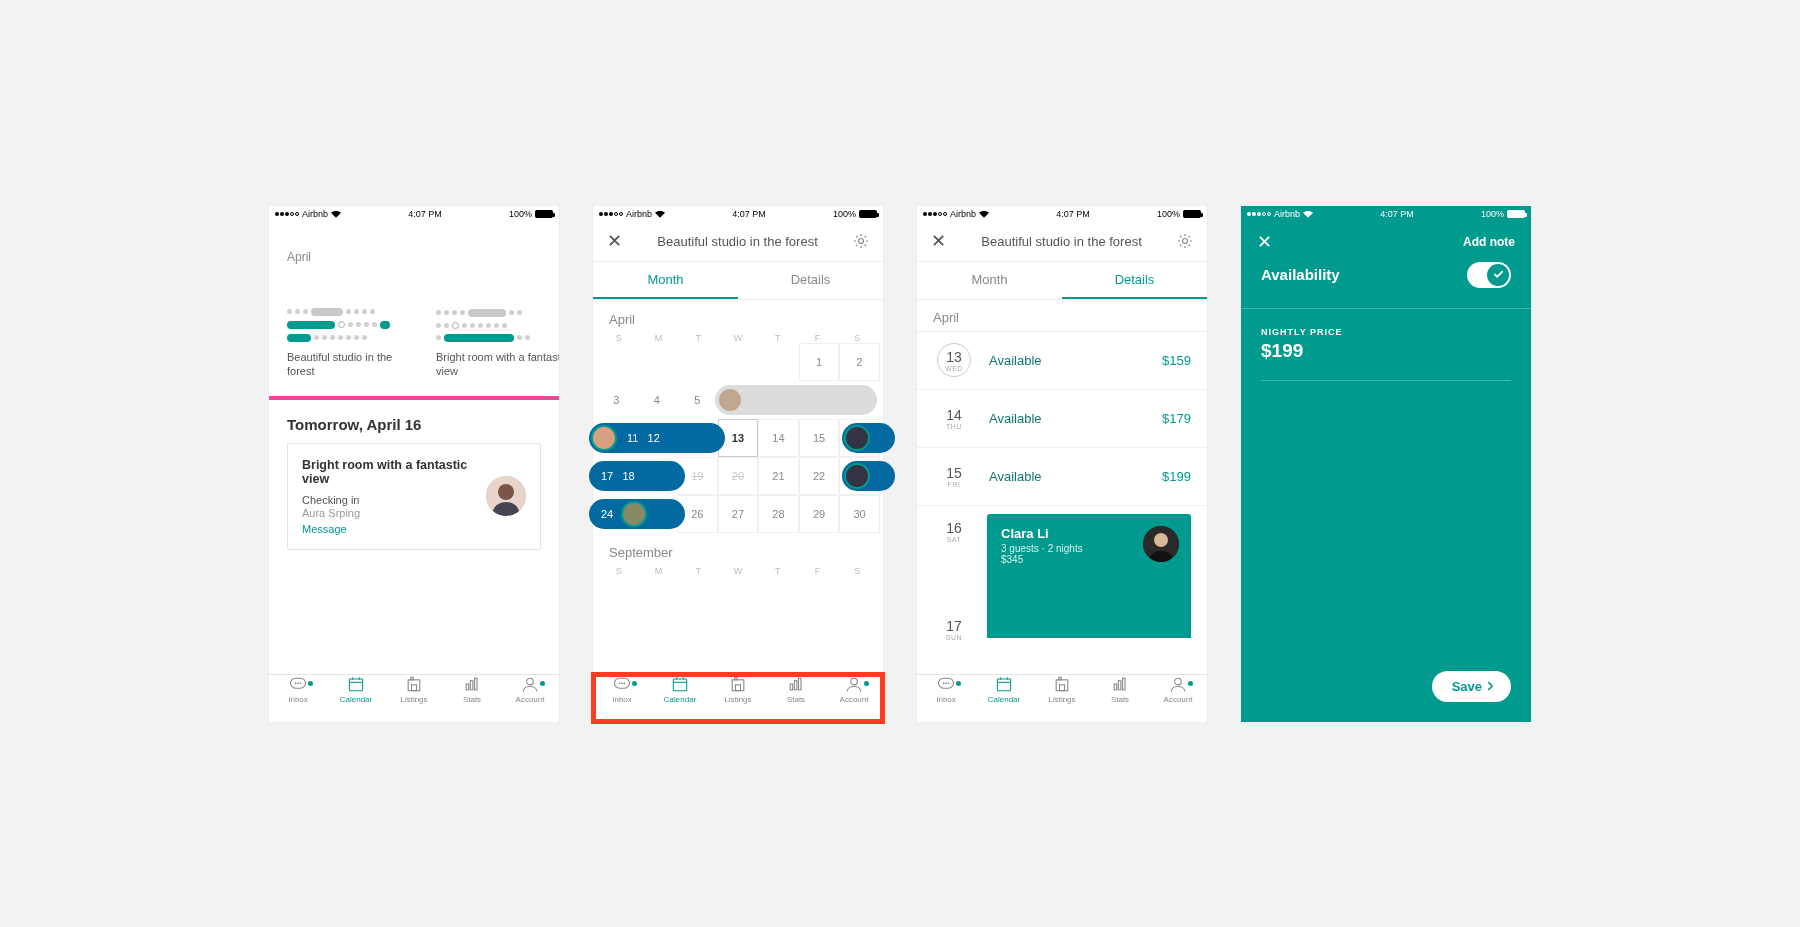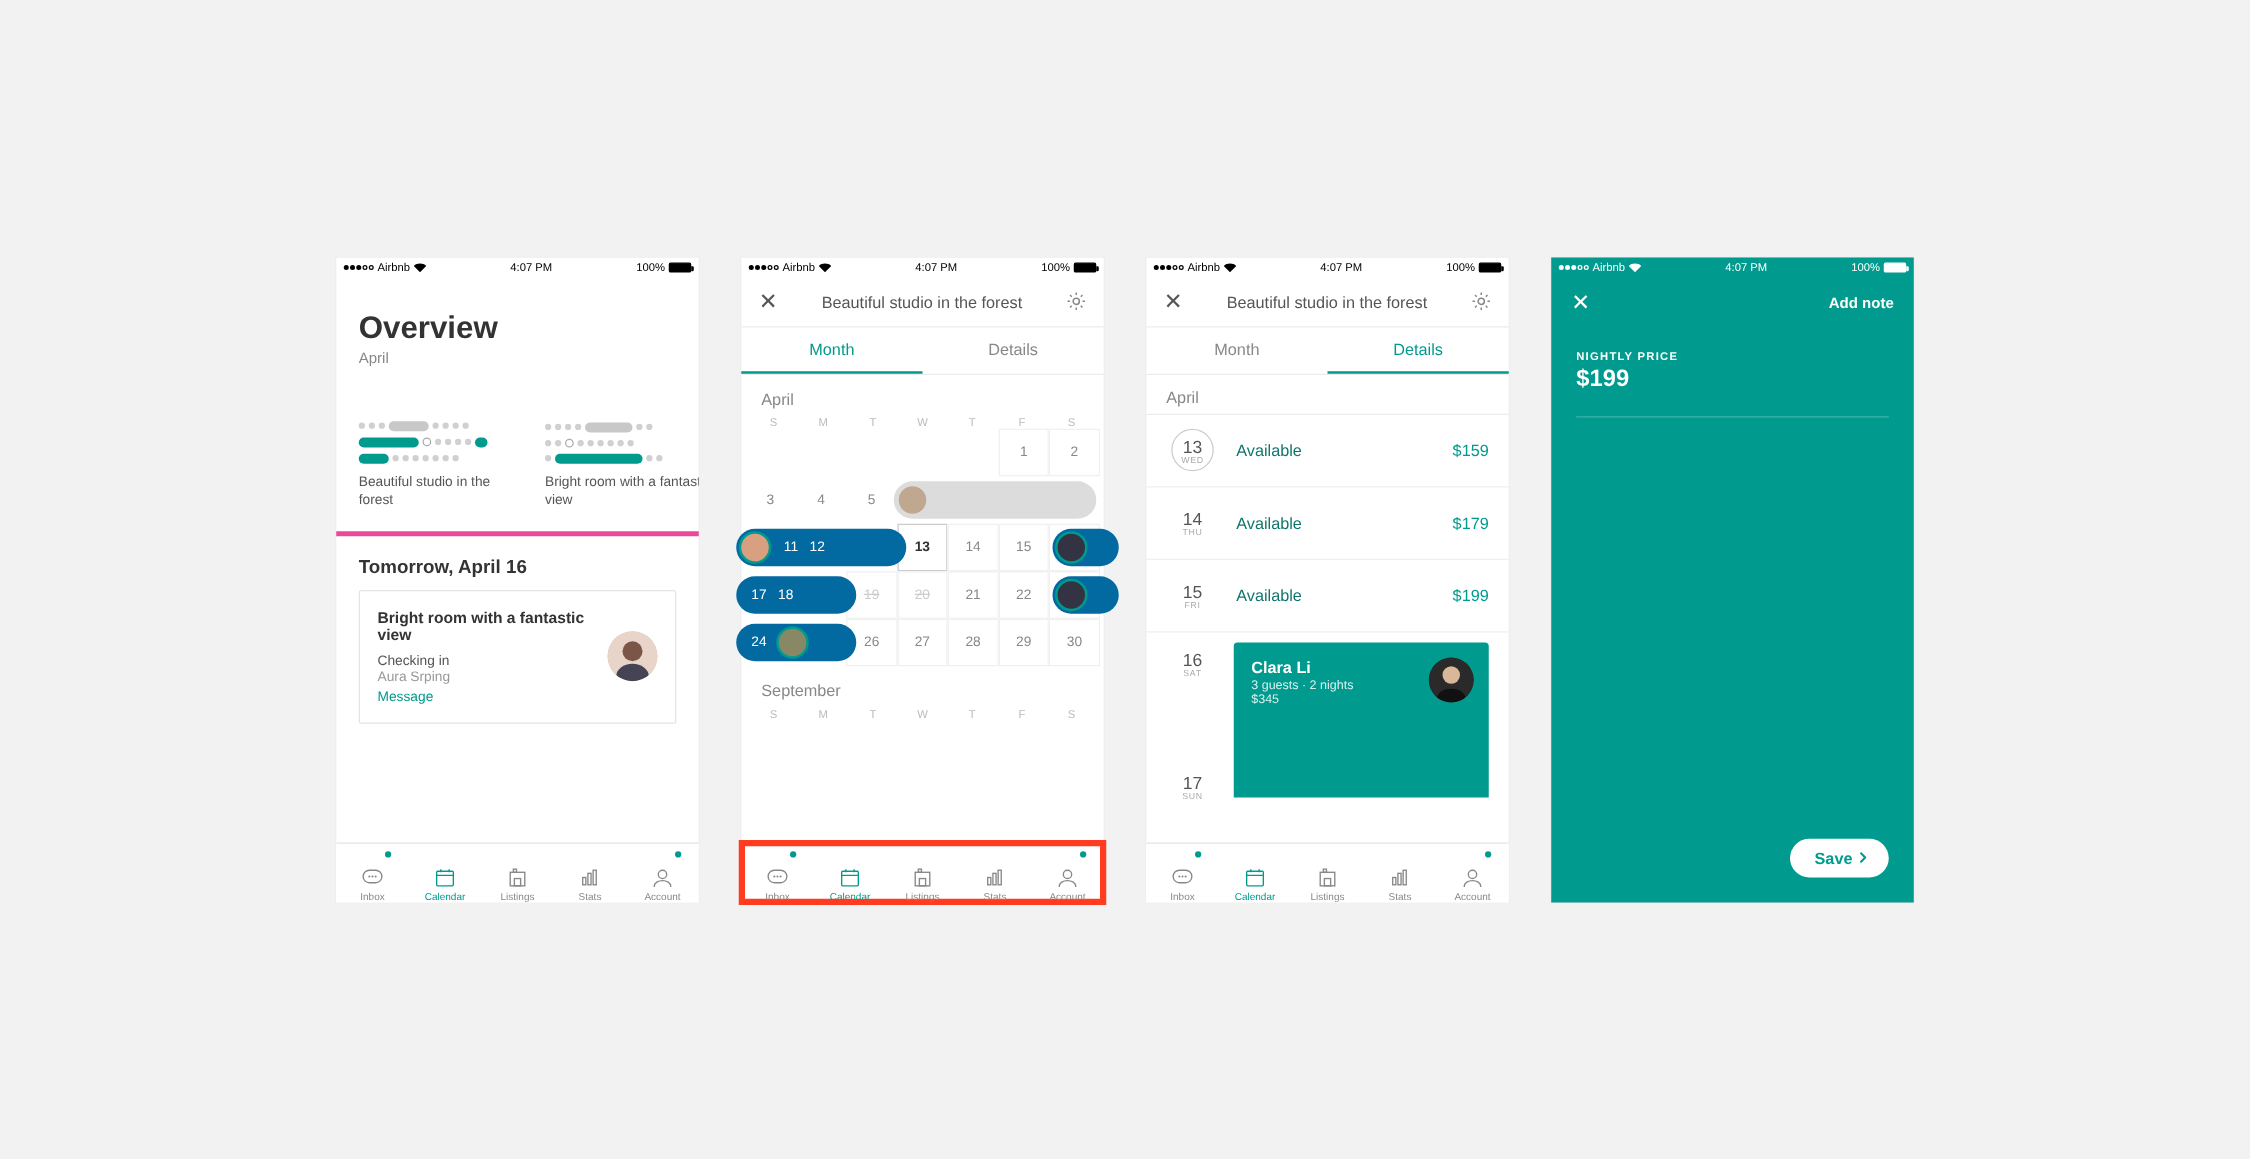--- a/index.html
+++ b/index.html
@@ -26,21 +26,21 @@
 .header .x { font-size:18px; font-weight:300; color:#555; }
 .header .title { font-size:13px; color:#555; }
 .header .gear { width:16px; height:16px; }
 
 .tabs { height:38px; display:flex; border-bottom:1px solid #ececec; }
 .tabs > div { flex:1; display:flex; align-items:center; justify-content:center; font-size:13px; color:#888; border-bottom:2px solid transparent; }
 .tabs > div.active { color:#009b8e; border-bottom-color:#009b8e; }
 
 .tabbar { height:48px; border-top:1px solid #e4e4e4; display:flex; background:#fff; margin-top:auto; }
 .tabbar.hl { outline:5px solid #ff3b20; outline-offset:-3px; }
-.tabbar > div { flex:1; display:flex; flex-direction:column; align-items:center; justify-content:flex-end; gap:2px; font-size:8px; color:#888; position:relative; }
+.tabbar > div { flex:1; display:flex; flex-direction:column; align-items:center; justify-content:flex-start; gap:2px; font-size:8px; color:#888; position:relative; }
 .tabbar > div.active { color:#009b8e; }
 .tabbar svg { width:20px; height:18px; }
 .tabbar .dot { position:absolute; top:6px; right:14px; width:5px; height:5px; background:#009b8e; border-radius:50%; }
 
 
 .ov-head { padding:26px 18px 10px; }
 .ov-title { font-size:25px; font-weight:700; color:#333; }
 .ov-sub { font-size:12px; color:#888; margin-top:2px; }
 .ov-cards { display:flex; gap:14px; padding:0 18px 18px; overflow:hidden; }
 .ov-card { flex:0 0 135px; }
@@ -121,21 +121,20 @@
           <path d="M6 9L0 3C3 0 9 0 12 3Z" fill="#000"></path>
         </svg>
       </div>
     <span>4:07 PM</span>
     <div class="sb-right">
         <span>100%</span>
         <div class="sb-batt"></div>
       </div>
   </div>
   <div class="ov-head">
-    <div class="ov-title">Overview</div>
     <div class="ov-sub">April</div>
   </div>
   <div class="ov-cards">
     <div class="ov-card">
       <div class="ov-mini">
         <div class="ov-row">
             <span class="ov-d"></span>
             <span class="ov-d"></span>
             <span class="ov-d"></span>
             <span class="ov-bar g" style="width:32px"></span>
@@ -565,20 +564,30 @@
     <span>4:07 PM</span>
     <div class="sb-right">
         <span>100%</span>
         <div class="sb-batt"></div>
       </div>
   </div>
   <div class="ed-head">
     <span class="x">✕</span>
     <span class="ed-add">Add note</span>
   </div>
+  <div class="ed-av">
+    <span class="ed-av-l">Availability</span>
+    <div class="ed-toggle">
+      <div class="ed-knob">
+          <svg viewBox="0 0 12 12">
+            <path d="M2 6l2.5 2.5L10 3" fill="none" stroke="#fff" stroke-width="2" stroke-linecap="round" stroke-linejoin="round"></path>
+          </svg>
+        </div>
+    </div>
+  </div>
   <div class="ed-np">
     <div class="ed-np-l">NIGHTLY PRICE</div>
     <div class="ed-np-v">$199</div>
   </div>
   <hr class="ed-hr">
   <div class="ed-save">
     <span>Save</span>
     <svg width="9" height="10" viewBox="0 0 8 12">
         <path d="M2 2l4 4-4 4" fill="none" stroke="#009b8e" stroke-width="2" stroke-linecap="round" stroke-linejoin="round"></path>
       </svg>

